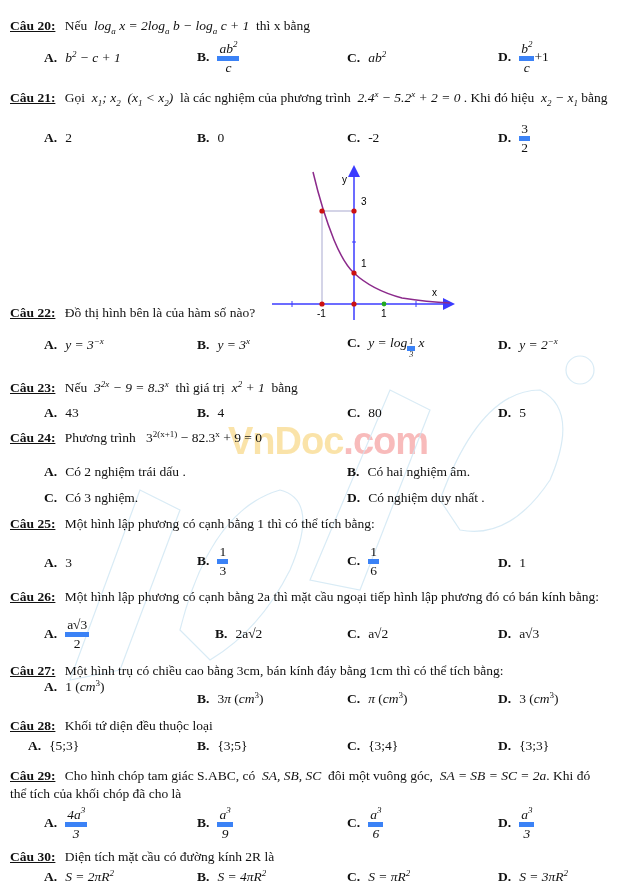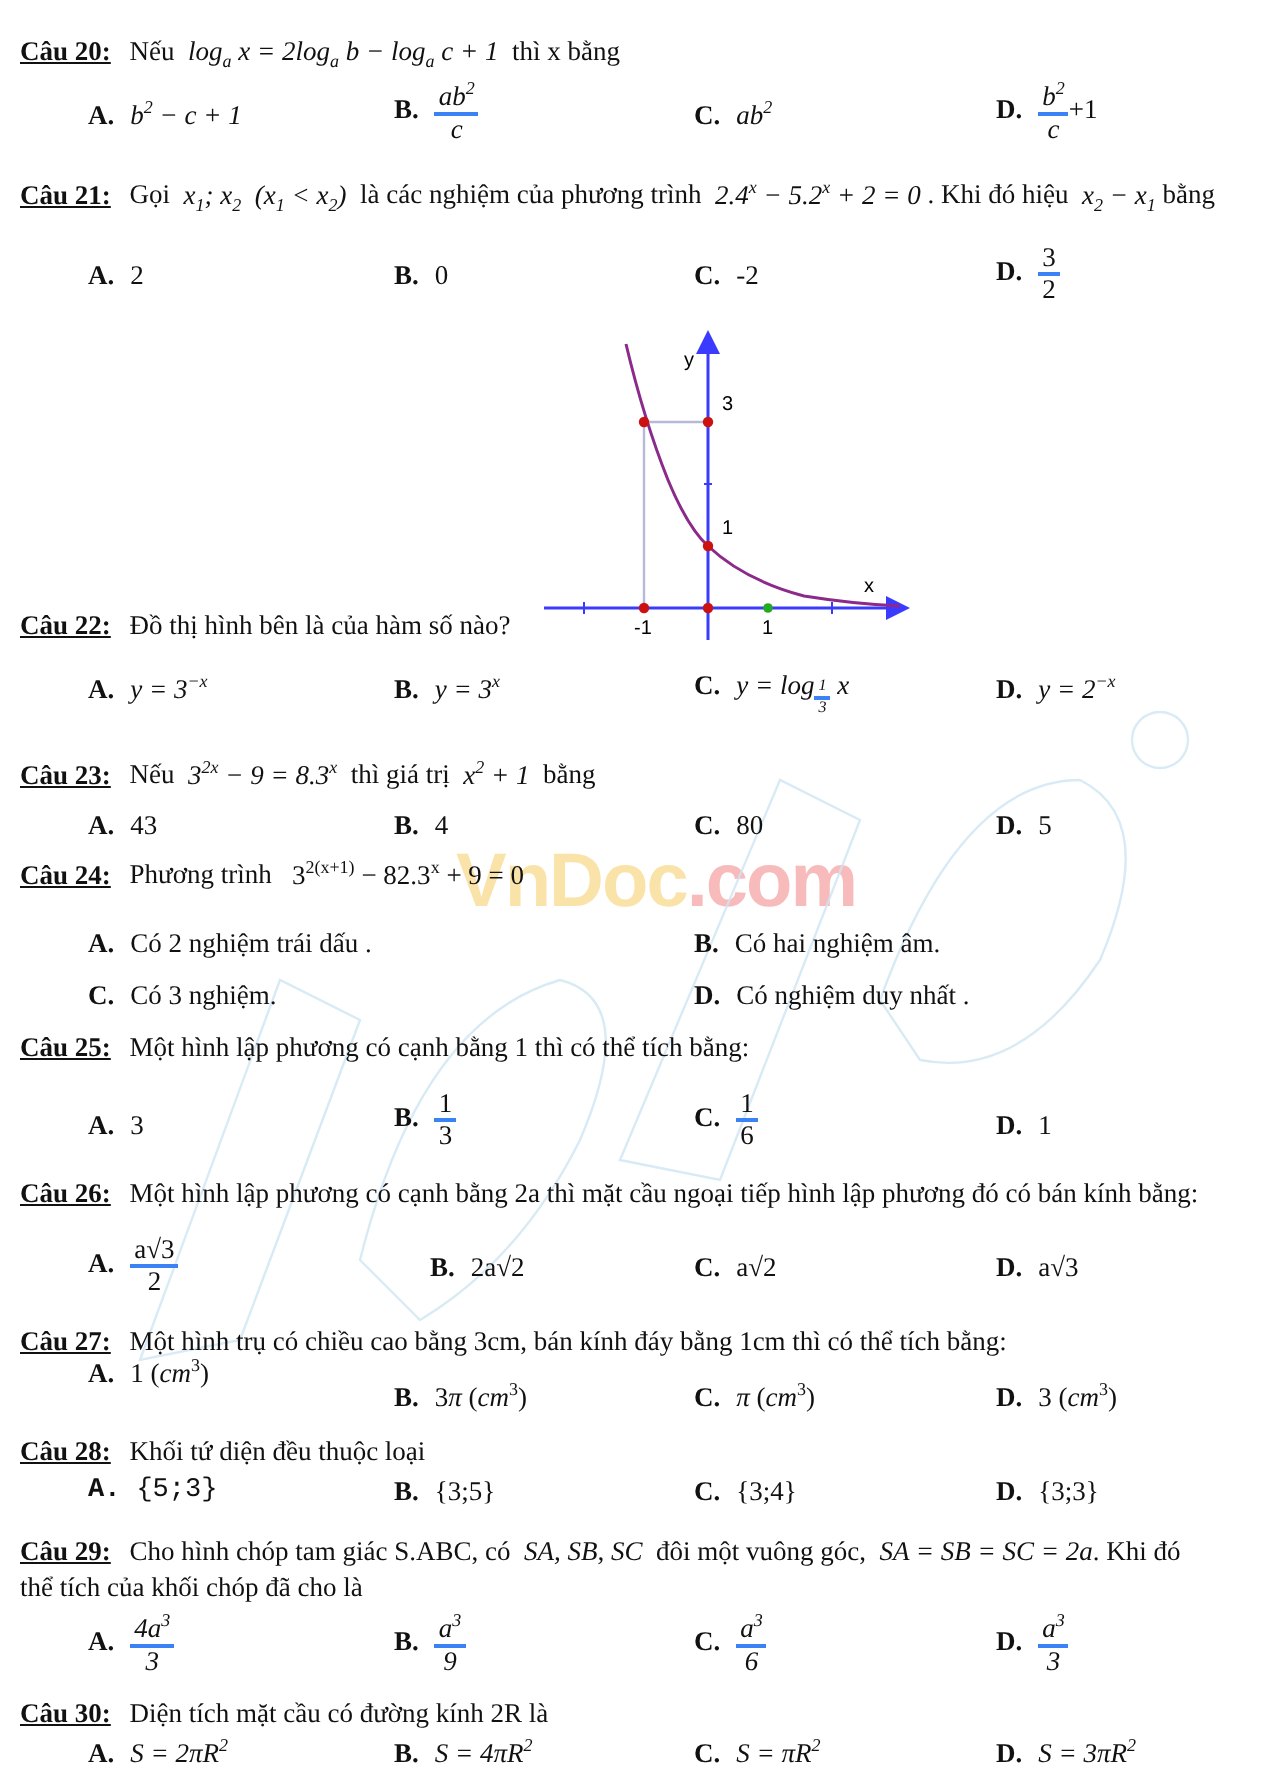--- a/index.html
+++ b/index.html
@@ -4,21 +4,21 @@
 <style>
   html, body { margin:0; padding:0; background:#ffffff; }
   body { width:640px; height:887px; position:relative; overflow:hidden;
          font-family:"Liberation Serif", "DejaVu Serif", serif; color:#111; font-size:13.5px; }
   .q { position:absolute; left:10px; white-space:nowrap; }
   .qlabel { font-weight:bold; text-decoration:underline; margin-right:6px; }
   .opt { position:absolute; white-space:nowrap; }
   .optl { font-weight:bold; margin-right:8px; }
   .m { font-style:italic; }
   .frac { display:inline-flex; flex-direction:column; align-items:center; vertical-align:middle; line-height:1.05; }
-  .frac .num { border-bottom:2px solid #3b82f6; padding:0 2px; }
+  .frac .num { border-bottom:5px solid #3b82f6; padding:0 2px; }
   .frac .den { padding:0 2px; }
   sup { font-size:9px; }
   sub { font-size:9px; }
   .wm { position:absolute; left:228px; top:420px; font-family:"Liberation Sans", sans-serif; font-weight:bold;
         font-size:38px; letter-spacing:-1px; opacity:0.45; pointer-events:none; }
   .wm .vn { color:#f6c343; }
   .wm .com { color:#f06a6a; }
   .wm2 { position:absolute; left:60px; top:330px; width:560px; height:360px; pointer-events:none; }
   .graph { position:absolute; left:262px; top:160px; width:216px; height:160px; }
 </style>
@@ -175,21 +175,21 @@
 </div>
 <div class="opt" style="left:44px;top:677px;"><span class="optl">A.</span><span>1 (<i>cm</i><sup>3</sup>)</span></div>
 <div class="opt" style="left:197px;top:689px;"><span class="optl">B.</span><span>3<i>π</i> (<i>cm</i><sup>3</sup>)</span></div>
 <div class="opt" style="left:347px;top:689px;"><span class="optl">C.</span><span><i>π</i> (<i>cm</i><sup>3</sup>)</span></div>
 <div class="opt" style="left:498px;top:689px;"><span class="optl">D.</span><span>3 (<i>cm</i><sup>3</sup>)</span></div>
 
 <div class="q" style="top:718px;">
   <span class="qlabel">Câu 28:</span>
   <span>Khối tứ diện đều thuộc loại</span>
 </div>
-<div class="opt" style="left:44px;top:738px;font-family:Liberation Mono, monospace;"><span class="optl">A.</span><span>{5;3}</span></div>
+<div class="opt" style="left:28px;top:738px;"><span class="optl">A.</span><span>{5;3}</span></div>
 <div class="opt" style="left:197px;top:738px;"><span class="optl">B.</span><span>{3;5}</span></div>
 <div class="opt" style="left:347px;top:738px;"><span class="optl">C.</span><span>{3;4}</span></div>
 <div class="opt" style="left:498px;top:738px;"><span class="optl">D.</span><span>{3;3}</span></div>
 
 <div class="q" style="top:768px;">
   <span class="qlabel">Câu 29:</span>
   <span>Cho hình chóp tam giác  S.ABC, có</span>
   <span class="m">&nbsp;SA, SB, SC&nbsp;</span>
   <span>đôi một vuông góc,</span>
   <span class="m">&nbsp;SA = SB = SC = 2a</span><span>. Khi đó</span>

